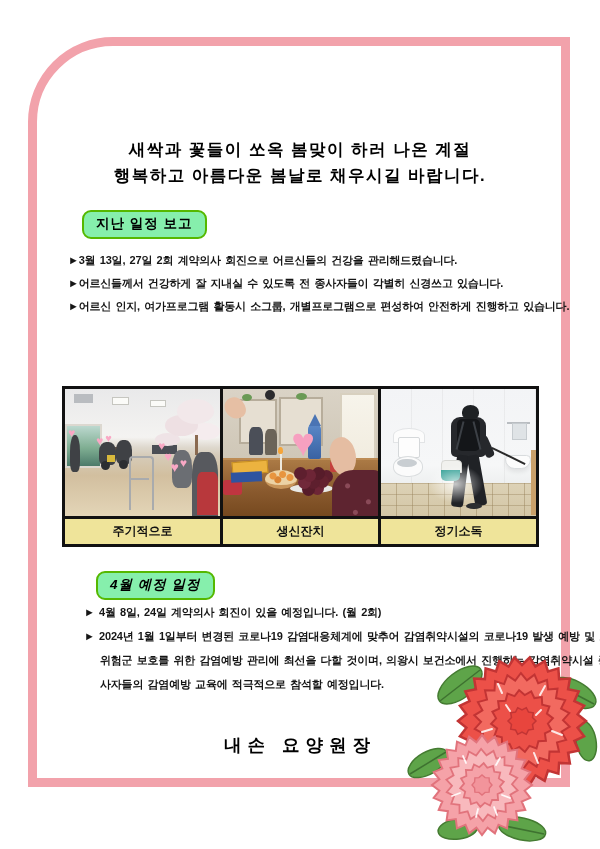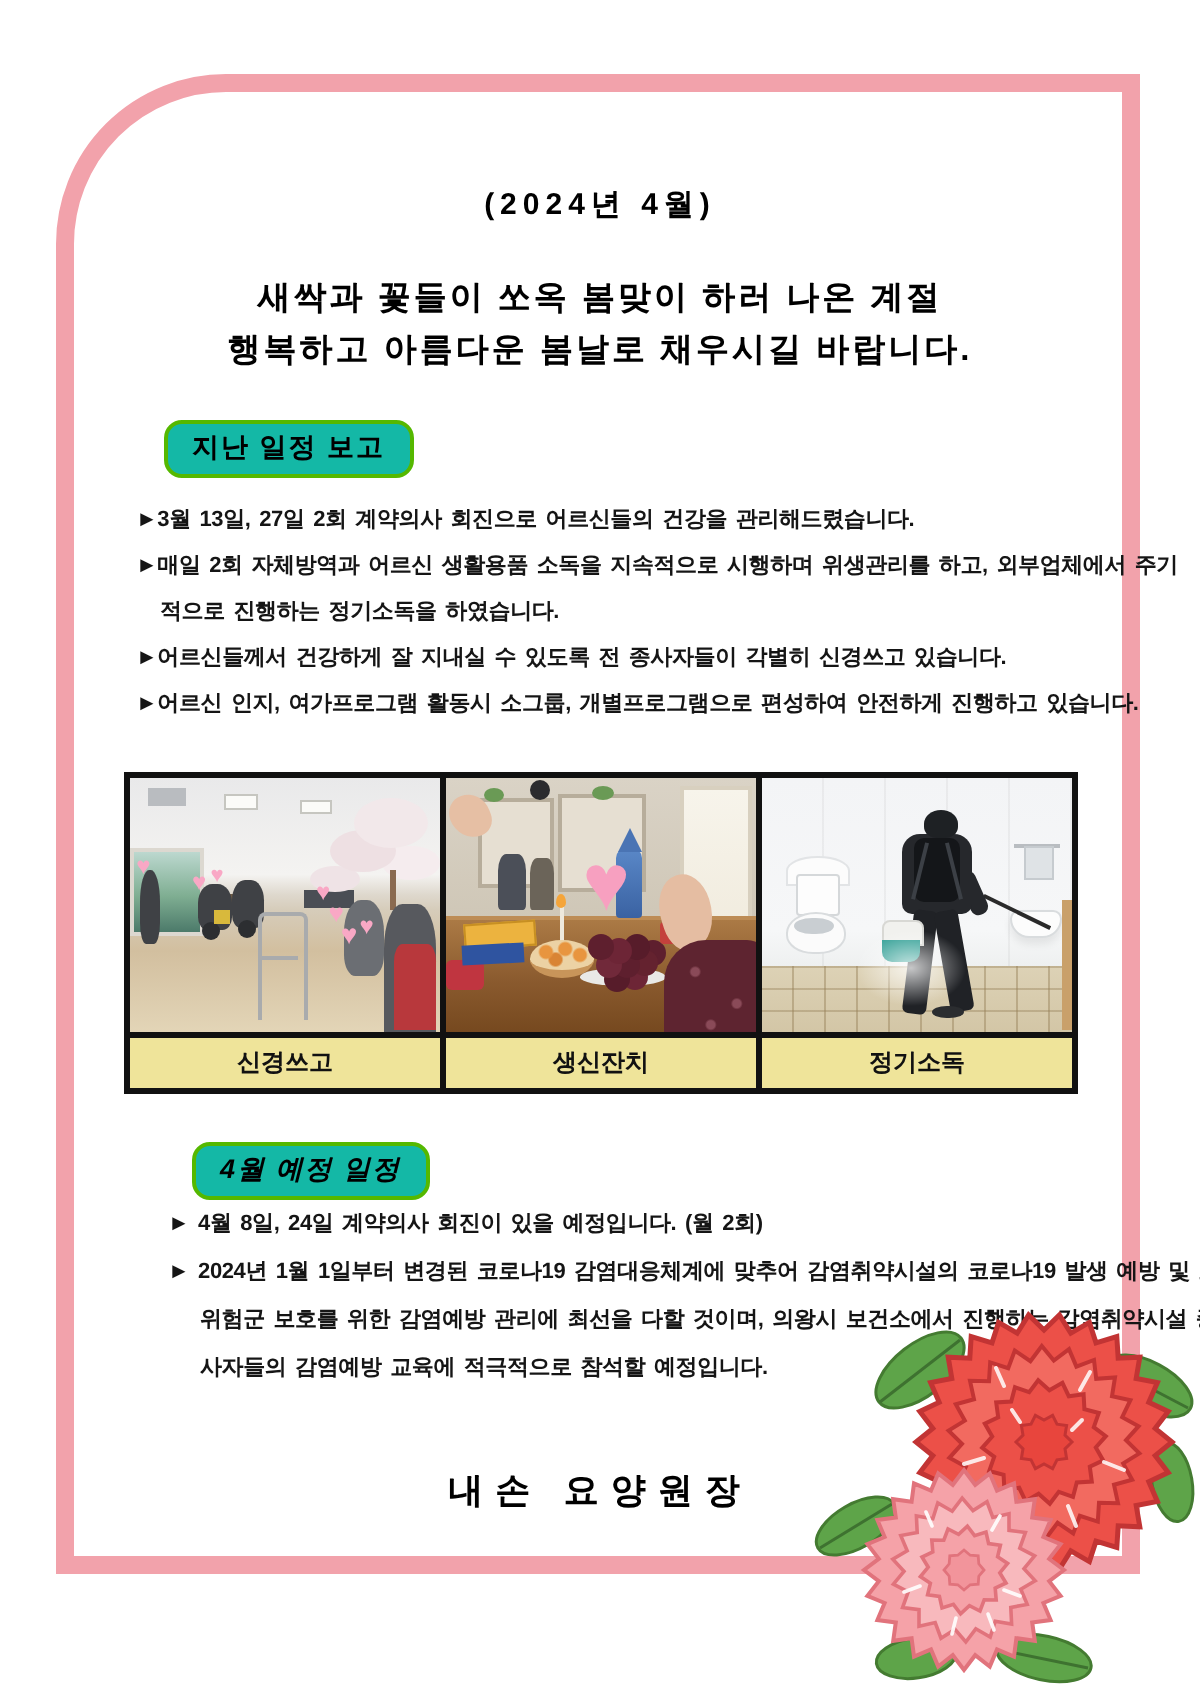--- a/index.html
+++ b/index.html
@@ -9,21 +9,21 @@
          border:9px solid #F2A2AB;border-radius:85px 0 0 0;z-index:1;}
   .content{position:absolute;left:0;top:0;width:600px;height:849px;z-index:2;}
 
   .title{position:absolute;left:0;top:54px;width:600px;text-align:center;
          font-size:31px;font-weight:700;letter-spacing:10px;color:#000;}
   .subtitle{position:absolute;left:0;top:93px;width:600px;text-align:center;
          font-size:15px;font-weight:700;letter-spacing:3px;color:#000;}
   .greeting{position:absolute;left:0;top:136px;width:600px;text-align:center;
          font-size:16.5px;font-weight:700;letter-spacing:1.5px;line-height:26px;color:#000;}
 
-  .sec-hdr{position:absolute;display:inline-block;background:#14b8a6;border:2px solid #55B800;
+  .sec-hdr{position:absolute;display:inline-block;background:#86efac;border:2px solid #55B800;
          border-radius:9px;padding:3px 12px 4px 12px;font-size:13.5px;font-weight:700;
          letter-spacing:1px;color:#000;}
   .hdr1{left:82px;top:210px;}
   .hdr2{left:96px;top:571px;font-style:italic;}
 
   .bullets{position:absolute;left:40px;width:528px;font-size:11px;font-weight:700;
          letter-spacing:-0.2px;word-spacing:1.5px;color:#151515;}
   .bl{line-height:23px;text-indent:-12px;padding-left:12px;}
   .bullets2 .bl{line-height:24px;text-indent:-16px;padding-left:16px;}
   .bullets1{top:249px;margin-left:28px;}
@@ -123,30 +123,28 @@
 
   .flowers{position:absolute;left:402px;top:633px;width:198px;height:212px;z-index:5;}
 </style>
 </head>
 <body>
 
 <div class="page">
   <div class="frame"></div>
 
   <div class="content">
-    <div class="subtitle">(2024년 4월)</div>
     <div class="greeting">
       <div>새싹과 꽃들이 쏘옥 봄맞이 하러 나온 계절</div>
       <div>행복하고 아름다운 봄날로 채우시길 바랍니다.</div>
     </div>
 
     <div class="sec-hdr hdr1">지난 일정 보고</div>
     <div class="bullets bullets1">
       <div class="bl">►3월 13일, 27일 2회 계약의사 회진으로 어르신들의 건강을 관리해드렸습니다.</div>
-      <div class="bl">►매일 2회 자체방역과 어르신 생활용품 소독을 지속적으로 시행하며 위생관리를 하고, 외부업체에서 주기적으로 진행하는 정기소독을 하였습니다.</div>
       <div class="bl">►어르신들께서 건강하게 잘 지내실 수 있도록 전 종사자들이 각별히 신경쓰고 있습니다.</div>
       <div class="bl">►어르신 인지, 여가프로그램 활동시 소그룹, 개별프로그램으로 편성하여 안전하게 진행하고 있습니다.</div>
     </div>
 
     <div class="photo-table">
 
       <div class="photo-col">
         <div class="photo p1">
           <div class="ab p1-vent" style="left:6%;top:4%;width:12%;height:7%;"></div>
           <div class="ab p1-light" style="left:30%;top:6%;width:10%;height:5%;"></div>
@@ -168,21 +166,21 @@
           <div class="ab p1-walker"></div>
           <div class="ab p1-walkbar"></div>
           <span class="heart" style="left:2%;top:30%;font-size:12px;">♥</span>
           <span class="heart" style="left:20%;top:36%;font-size:12px;">♥</span>
           <span class="heart" style="left:26%;top:35%;font-size:11px;">♥</span>
           <span class="heart" style="left:60%;top:40%;font-size:12px;">♥</span>
           <span class="heart" style="left:64%;top:48%;font-size:13px;">♥</span>
           <span class="heart" style="left:68%;top:56%;font-size:14px;">♥</span>
           <span class="heart" style="left:74%;top:54%;font-size:12px;">♥</span>
         </div>
-        <div class="caption">신경쓰고</div>
+        <div class="caption">주기적으로</div>
       </div>
 
       <div class="photo-col">
         <div class="photo p2">
           <div class="ab p2-frame" style="left:10%;top:8%;width:22%;height:32%;"></div>
           <div class="ab p2-frame" style="left:36%;top:6%;width:26%;height:36%;"></div>
           <div class="ab p2-door"></div>
           <div class="ab p2-clock"></div>
           <div class="ab p2-green" style="left:12%;top:4%;width:10px;height:7px;"></div>
           <div class="ab p2-green" style="left:47%;top:3%;width:11px;height:7px;"></div>

